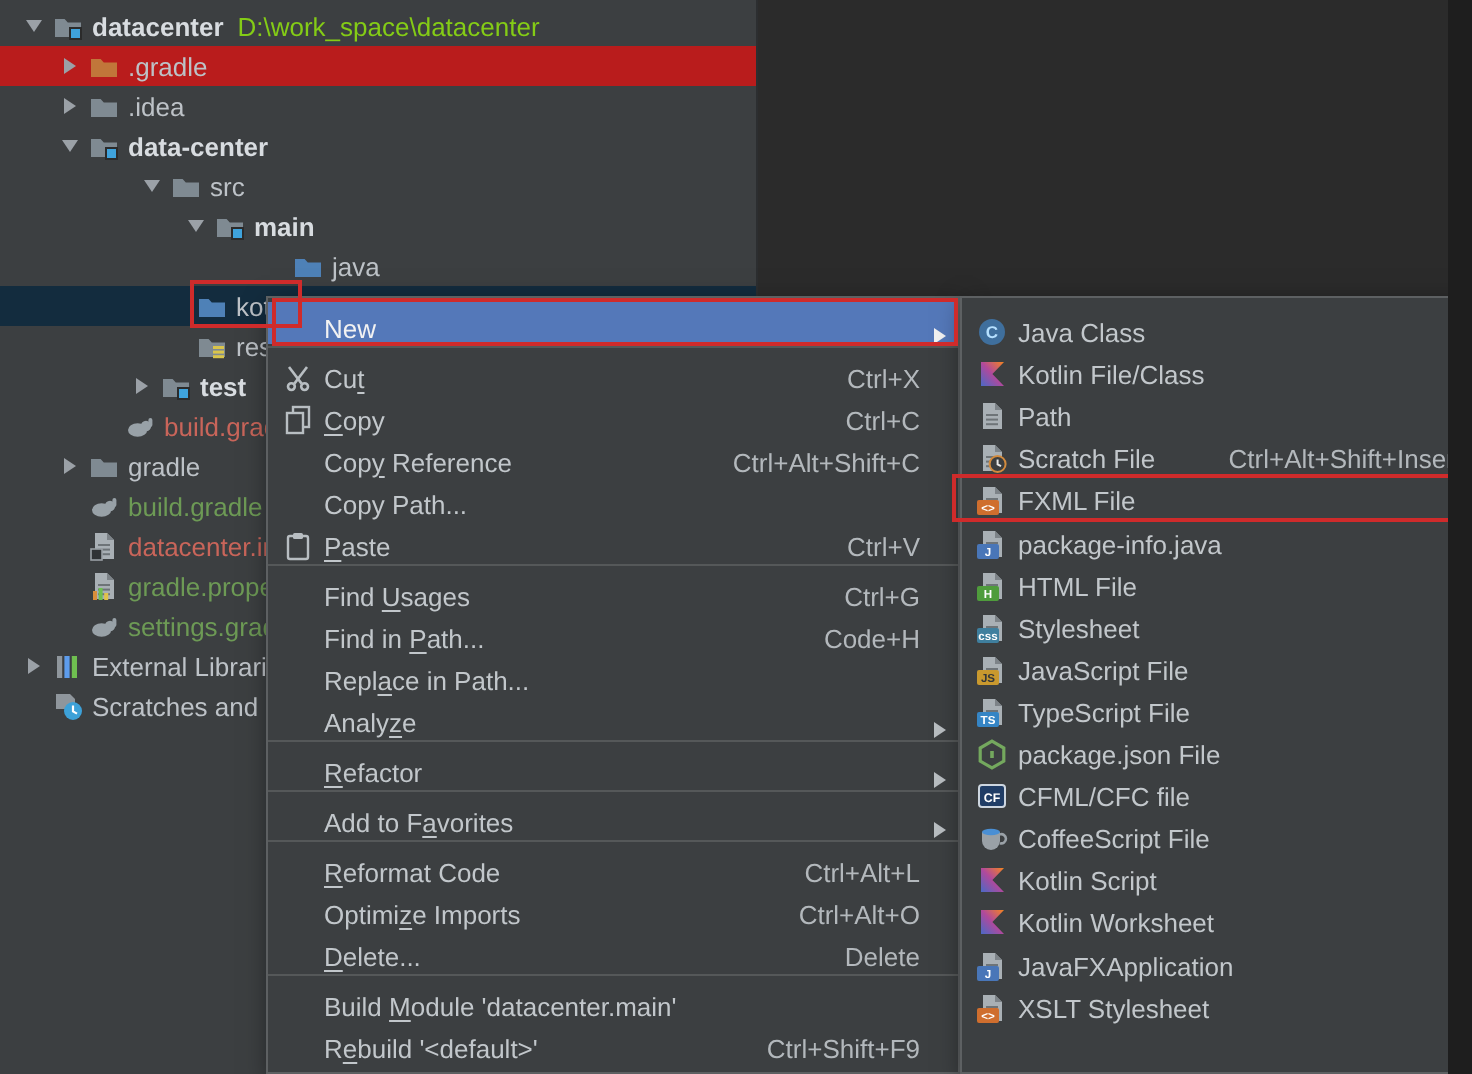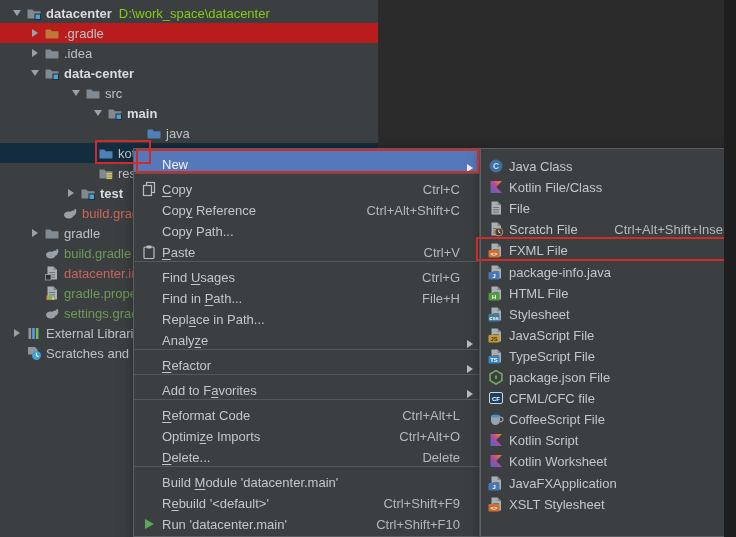--- a/index.html
+++ b/index.html
@@ -277,20 +277,37 @@
         <span class="micon"></span>
         <span class="mlabel">New</span>
         <span class="msc"></span>
         <span class="marrow has"></span>
       </div>
       <div class="msep"></div>
       <div class="mrow">
         <span class="micon">
           <span class="">
             <svg width="16" height="16" viewBox="0 0 16 16">
+              <g stroke="#b8bec2" stroke-width="1.3" fill="none">
+                <path d="M12.5 2.5 L6.2 10.8"></path>
+                <path d="M3.5 2.5 L9.8 10.8"></path>
+                <circle cx="4.7" cy="12.3" r="1.7"></circle>
+                <circle cx="11.3" cy="12.3" r="1.7"></circle>
+              </g>
+            </svg>
+          </span>
+        </span>
+        <span class="mlabel">Cu<u>t</u></span>
+        <span class="msc">Ctrl+X</span>
+        <span class="marrow"></span>
+      </div>
+      <div class="mrow">
+        <span class="micon">
+          <span class="">
+            <svg width="16" height="16" viewBox="0 0 16 16">
               <rect x="5.5" y="1.5" width="8" height="10" fill="none" stroke="#b8bec2" stroke-width="1.2"></rect>
               <rect x="2.5" y="4.5" width="8" height="10" fill="#3c3f41" stroke="#b8bec2" stroke-width="1.2"></rect>
             </svg>
           </span>
         </span>
         <span class="mlabel"><u>C</u>opy</span>
         <span class="msc">Ctrl+C</span>
         <span class="marrow"></span>
       </div>
       <div class="mrow">
@@ -321,21 +338,21 @@
       <div class="msep"></div>
       <div class="mrow">
         <span class="micon"></span>
         <span class="mlabel">Find <u>U</u>sages</span>
         <span class="msc">Ctrl+G</span>
         <span class="marrow"></span>
       </div>
       <div class="mrow">
         <span class="micon"></span>
         <span class="mlabel">Find in <u>P</u>ath...</span>
-        <span class="msc">File+H</span>
+        <span class="msc">Code+H</span>
         <span class="marrow"></span>
       </div>
       <div class="mrow">
         <span class="micon"></span>
         <span class="mlabel">Repl<u>a</u>ce in Path...</span>
         <span class="msc"></span>
         <span class="marrow"></span>
       </div>
       <div class="mrow">
         <span class="micon"></span>
@@ -438,21 +455,21 @@
           <span class="">
             <svg width="16" height="16" viewBox="0 0 16 16">
               <path d="M3.5 1.5 h6 l3.5 3.5 v9.5 h-9.5 z" fill="#a9b0b5"></path>
               <path d="M9.5 1.5 v3.5 h3.5 z" fill="#7d8388"></path>
               <rect x="5" y="7" width="6" height="1" fill="#6e7478"></rect>
               <rect x="5" y="9.3" width="6" height="1" fill="#6e7478"></rect>
               <rect x="5" y="11.6" width="6" height="1" fill="#6e7478"></rect>
             </svg>
           </span>
         </span>
-        <span class="mlabel">File</span>
+        <span class="mlabel">Path</span>
         <span class="msc"></span>
       </div>
       <div class="mrow">
         <span class="micon">
           <span class="">
             <svg width="16" height="16" viewBox="0 0 16 16">
               <path d="M3.5 1.5 h6 l3.5 3.5 v9.5 h-9.5 z" fill="#a9b0b5"></path>
               <path d="M9.5 1.5 v3.5 h3.5 z" fill="#7d8388"></path>
               <rect x="5" y="7" width="6" height="1" fill="#6e7478"></rect>
               <rect x="5" y="9.3" width="6" height="1" fill="#6e7478"></rect>

